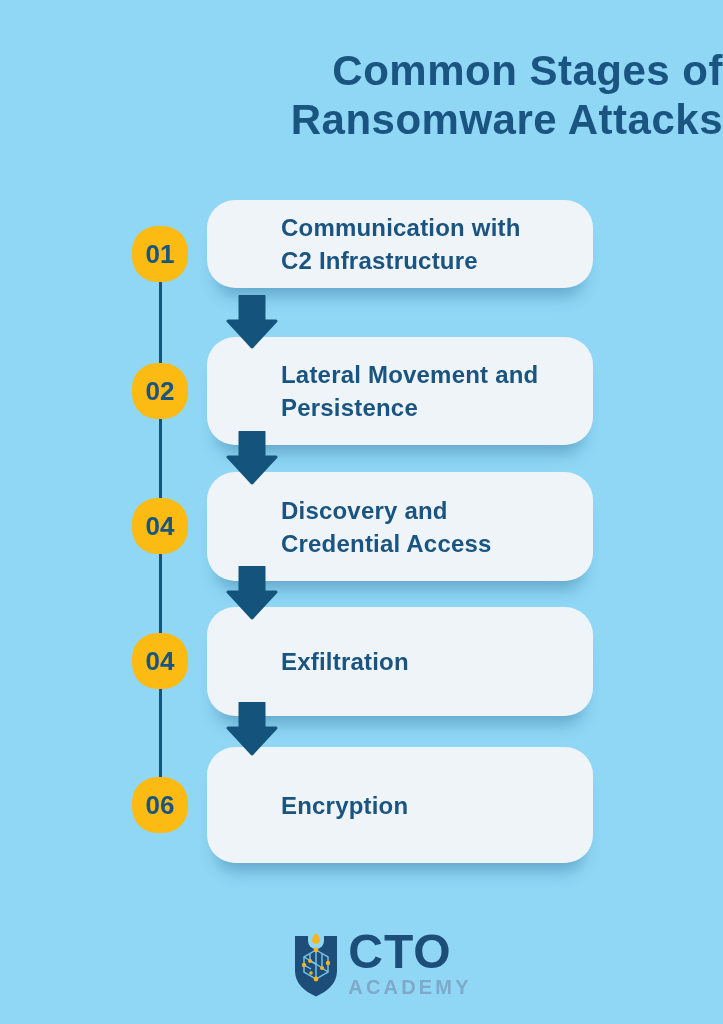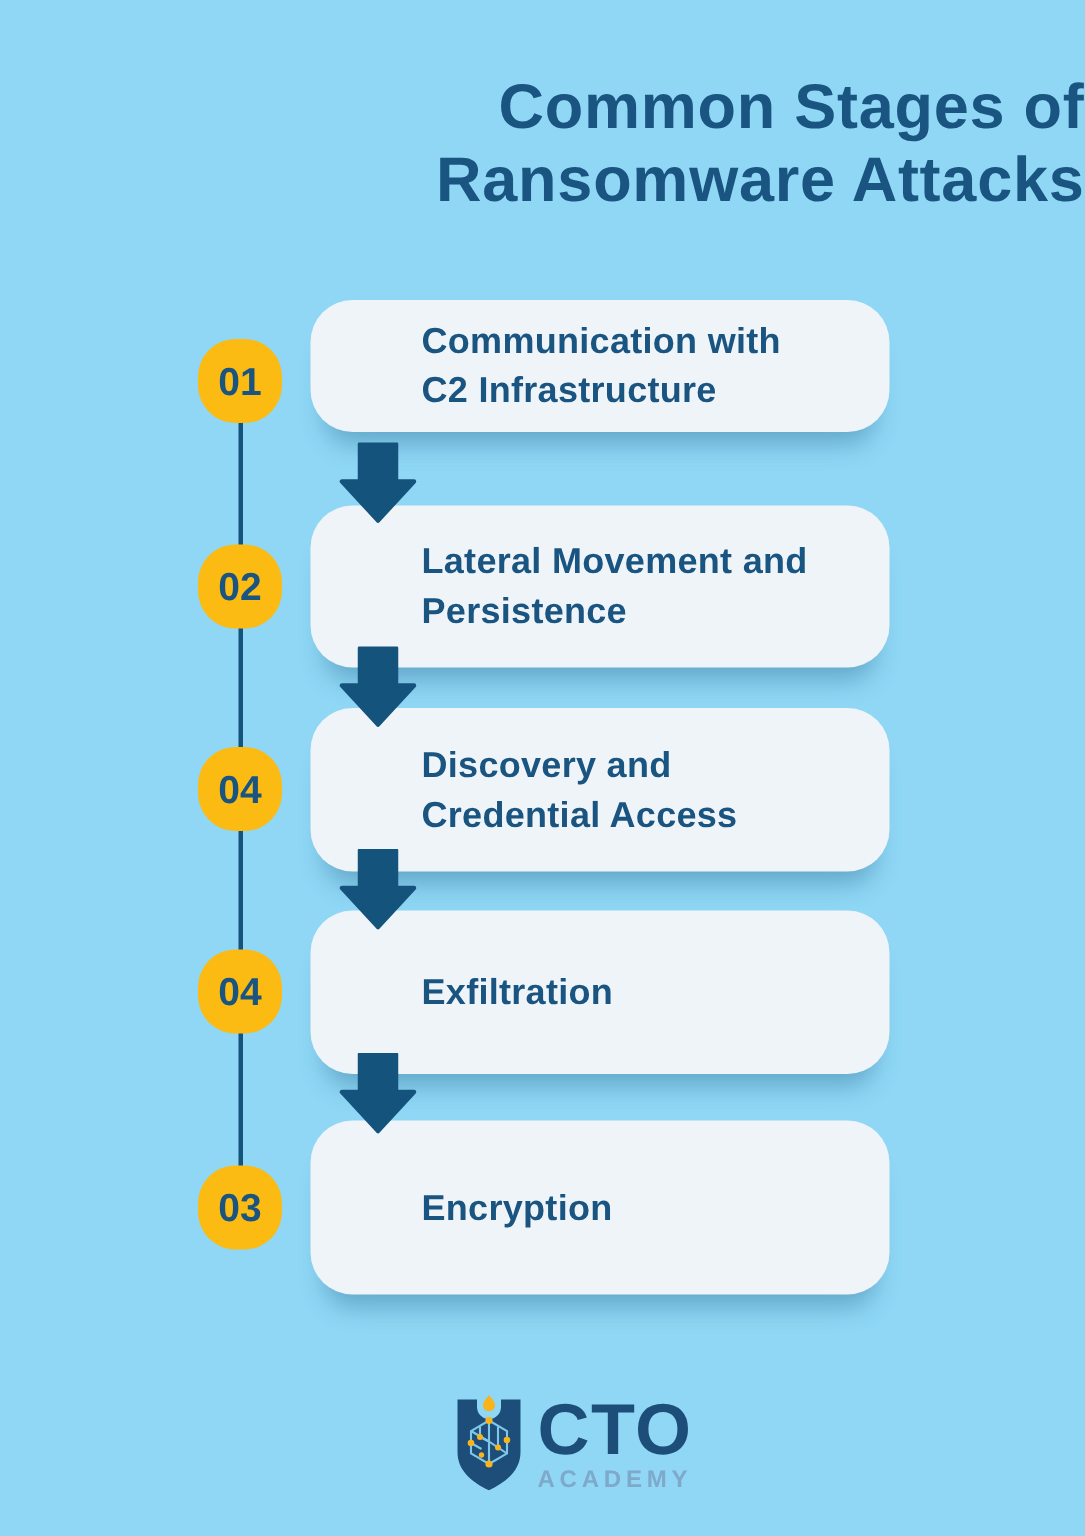--- a/index.html
+++ b/index.html
@@ -27,36 +27,36 @@
               line-height:33px;white-space:pre-line;letter-spacing:0.2px;}
 
   
   .arrow{position:absolute;left:226px;width:52px;height:54px;z-index:4;}
   .arrow1{top:295px}.arrow2{top:431px}.arrow3{top:566px}.arrow4{top:702px}
 
   
   .footer{position:absolute;left:0;top:930px;width:723px;display:flex;align-items:flex-end;justify-content:center;gap:7px;margin-left:20px;}
   .brand{display:flex;flex-direction:column;align-items:flex-start;}
   .brand-name{color:#1D4E79;font-weight:bold;font-size:48px;line-height:44px;letter-spacing:1px;}
-  .brand-sub{color:#7FA9CA;font-weight:bold;font-size:16px;letter-spacing:3.2px;margin-top:2px;}
+  .brand-sub{color:#7FA9CA;font-weight:bold;font-size:20px;letter-spacing:3.2px;margin-top:2px;}
 </style>
 </head>
 <body>
 
 <div class="poster">
 
   <h1 class="title"><span>Common Stages of</span><br><span>Ransomware Attacks</span></h1>
 
   <div class="timeline-line"></div>
 
   <div class="badge badge1">01</div>
   <div class="badge badge2">02</div>
   <div class="badge badge3">04</div>
   <div class="badge badge4">04</div>
-  <div class="badge badge5">03</div>
+  <div class="badge badge5">06</div>
 
   <div class="card card1">
     <div class="card-label">Communication with
 C2 Infrastructure</div>
   </div>
   <div class="card card2">
     <div class="card-label">Lateral Movement and
 Persistence</div>
   </div>
   <div class="card card3">

